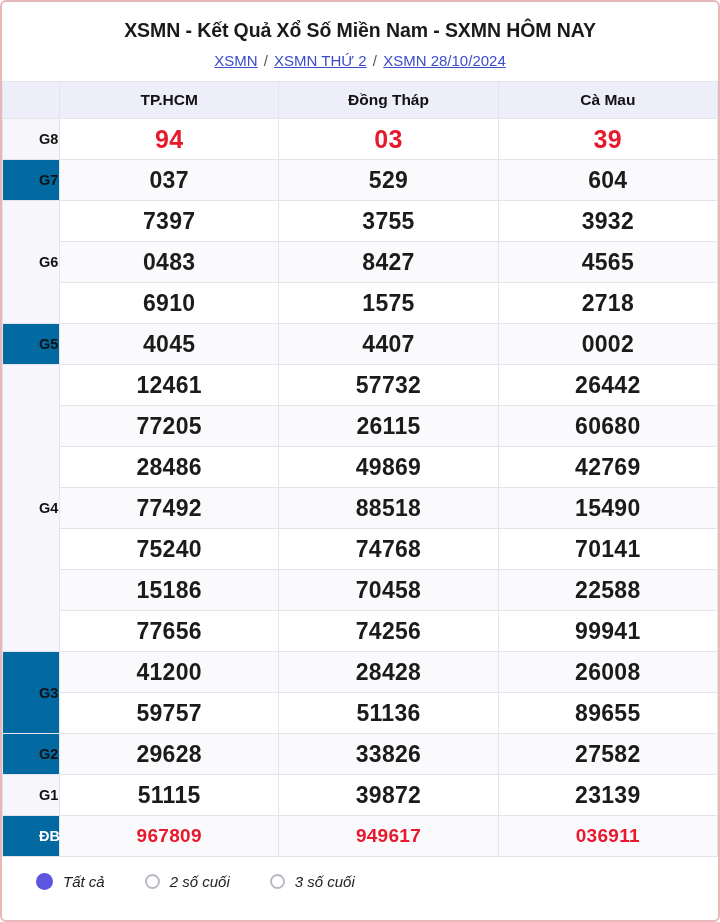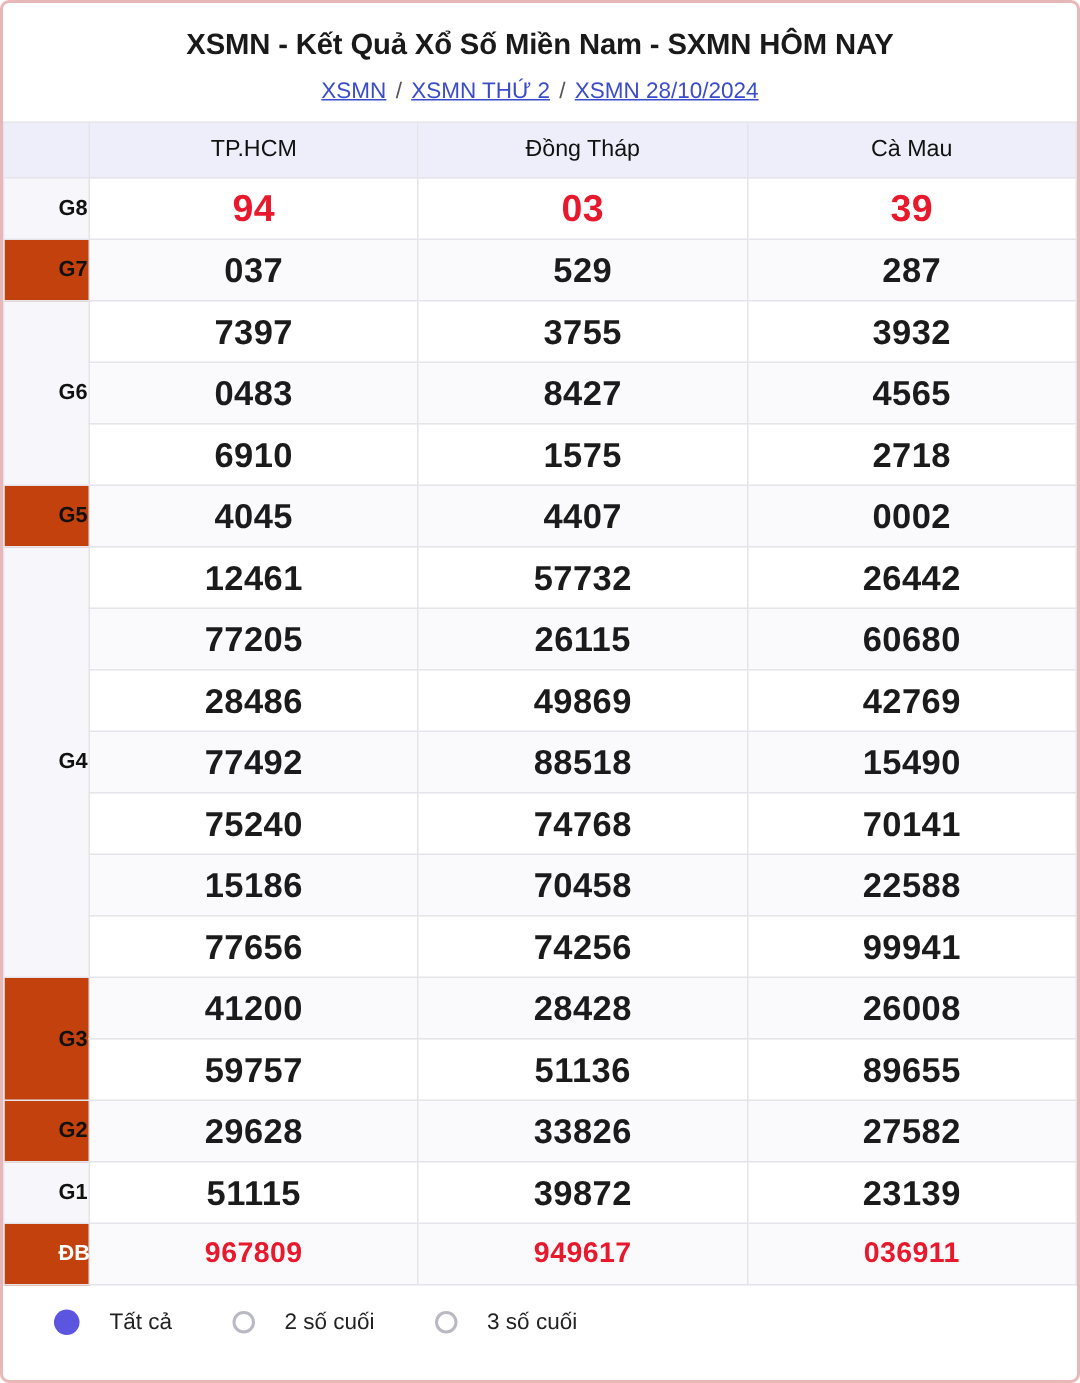--- a/index.html
+++ b/index.html
@@ -55,21 +55,21 @@
     table-layout: fixed;
   }
   table.result td, table.result th {
     border: 1px solid #e4e4ea;
     text-align: center;
     vertical-align: middle;
   }
   thead th {
     background: #eeeefa;
     font-size: 15.5px;
-    font-weight: normal;
+    font-weight: bold;
     color: #111;
     height: 36px;
     padding: 0;
   }
   thead th.corner {
     width: 56px;
     background: #eeeefa;
   }
   td.label {
     width: 56px;
@@ -92,34 +92,35 @@
   }
   tr.g8 td.num { font-size: 25px; }
   tr.db td.num { font-size: 19px; }
   td.label.db-label {
     background: #e8192c;
     color: #ffffff;
     font-size: 14.5px;
     font-weight: bold;
   }
   tr.alt td.num { background: #fafafc; }
-  tr.alt td.label { background: #c2410c; }
+  tr.alt td.label { background: #0369a1; }
   .footer {
     display: flex;
     align-items: center;
     padding: 16px 0 0 34px;
     gap: 40px;
     font-size: 15px;
     color: #222;
   }
   .radio-item {
     display: flex;
     align-items: center;
-    gap: 20px;
+    gap: 10px;
     cursor: pointer;
+    font-style: italic;
   }
   .radio {
     width: 15px;
     height: 15px;
     border-radius: 50%;
     border: 2px solid #b9b9c4;
     box-sizing: border-box;
     background: #fff;
   }
   .radio.selected {
@@ -151,21 +152,21 @@
         <tr class="g8">
           <td class="label" rowspan="1">G8</td>
           <td class="num">94</td>
           <td class="num">03</td>
           <td class="num">39</td>
         </tr>
         <tr class="alt">
           <td class="label" rowspan="1">G7</td>
           <td class="num">037</td>
           <td class="num">529</td>
-          <td class="num">287</td>
+          <td class="num">604</td>
         </tr>
         <tr>
           <td class="label" rowspan="3">G6</td>
           <td class="num">7397</td>
           <td class="num">3755</td>
           <td class="num">3932</td>
         </tr>
         <tr class="alt">
           <td class="num">0483</td>
           <td class="num">8427</td>

